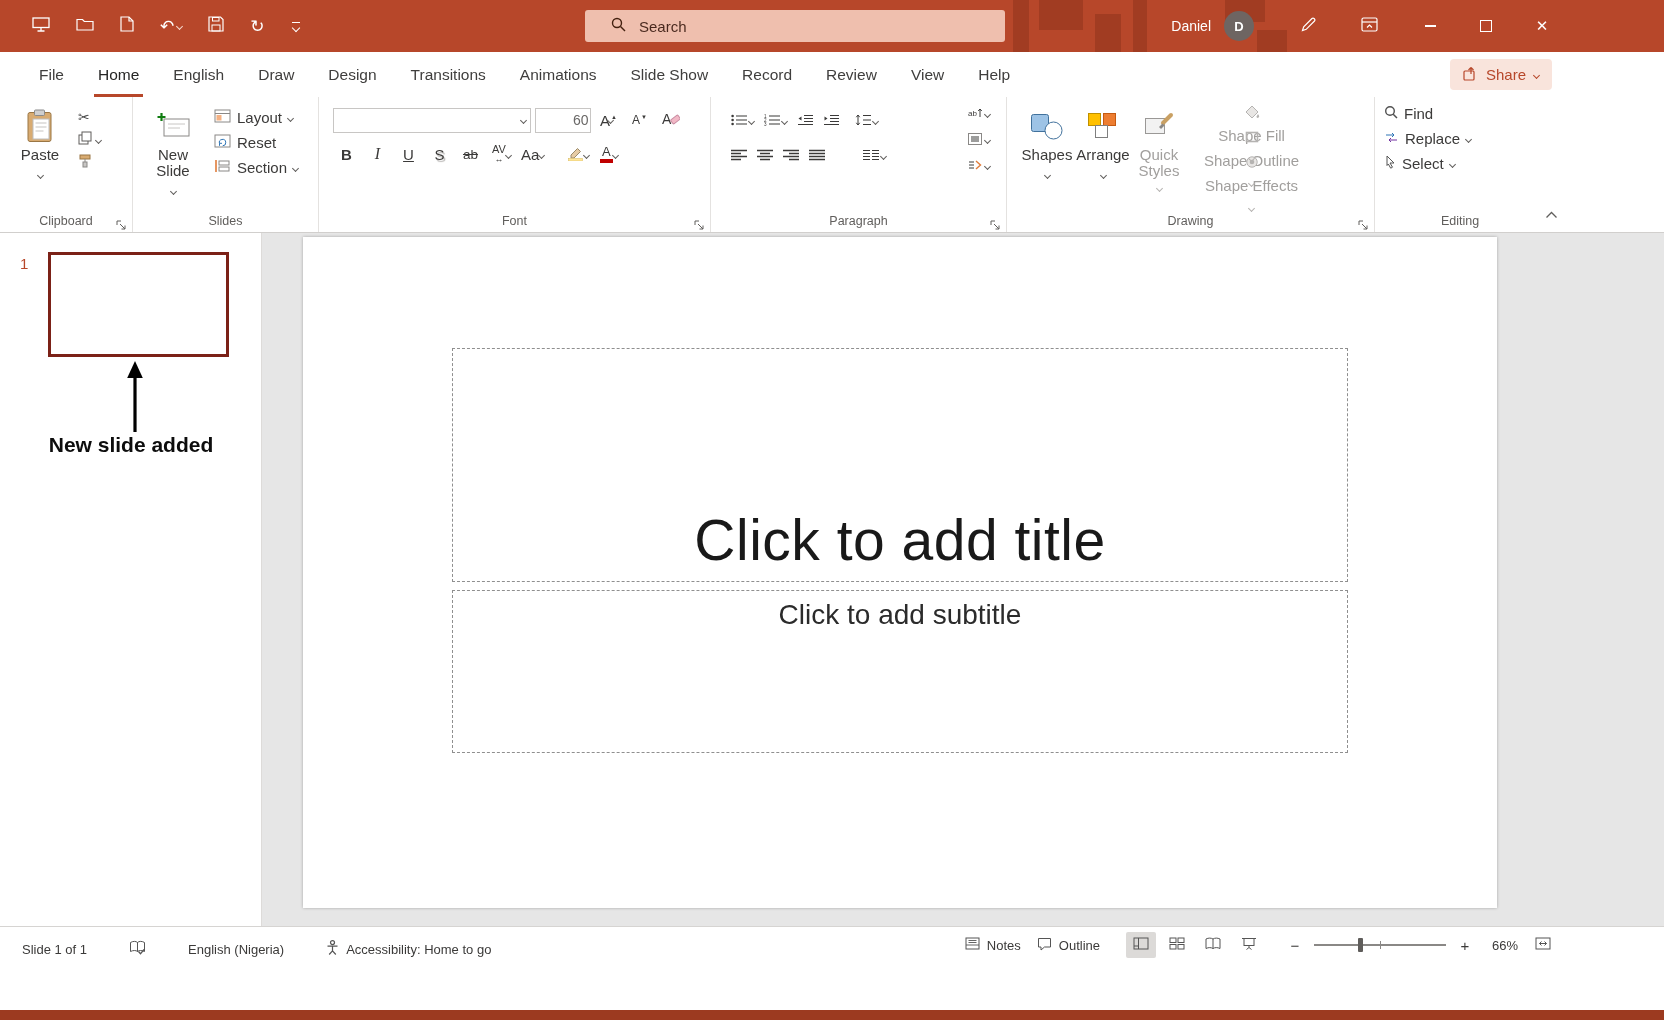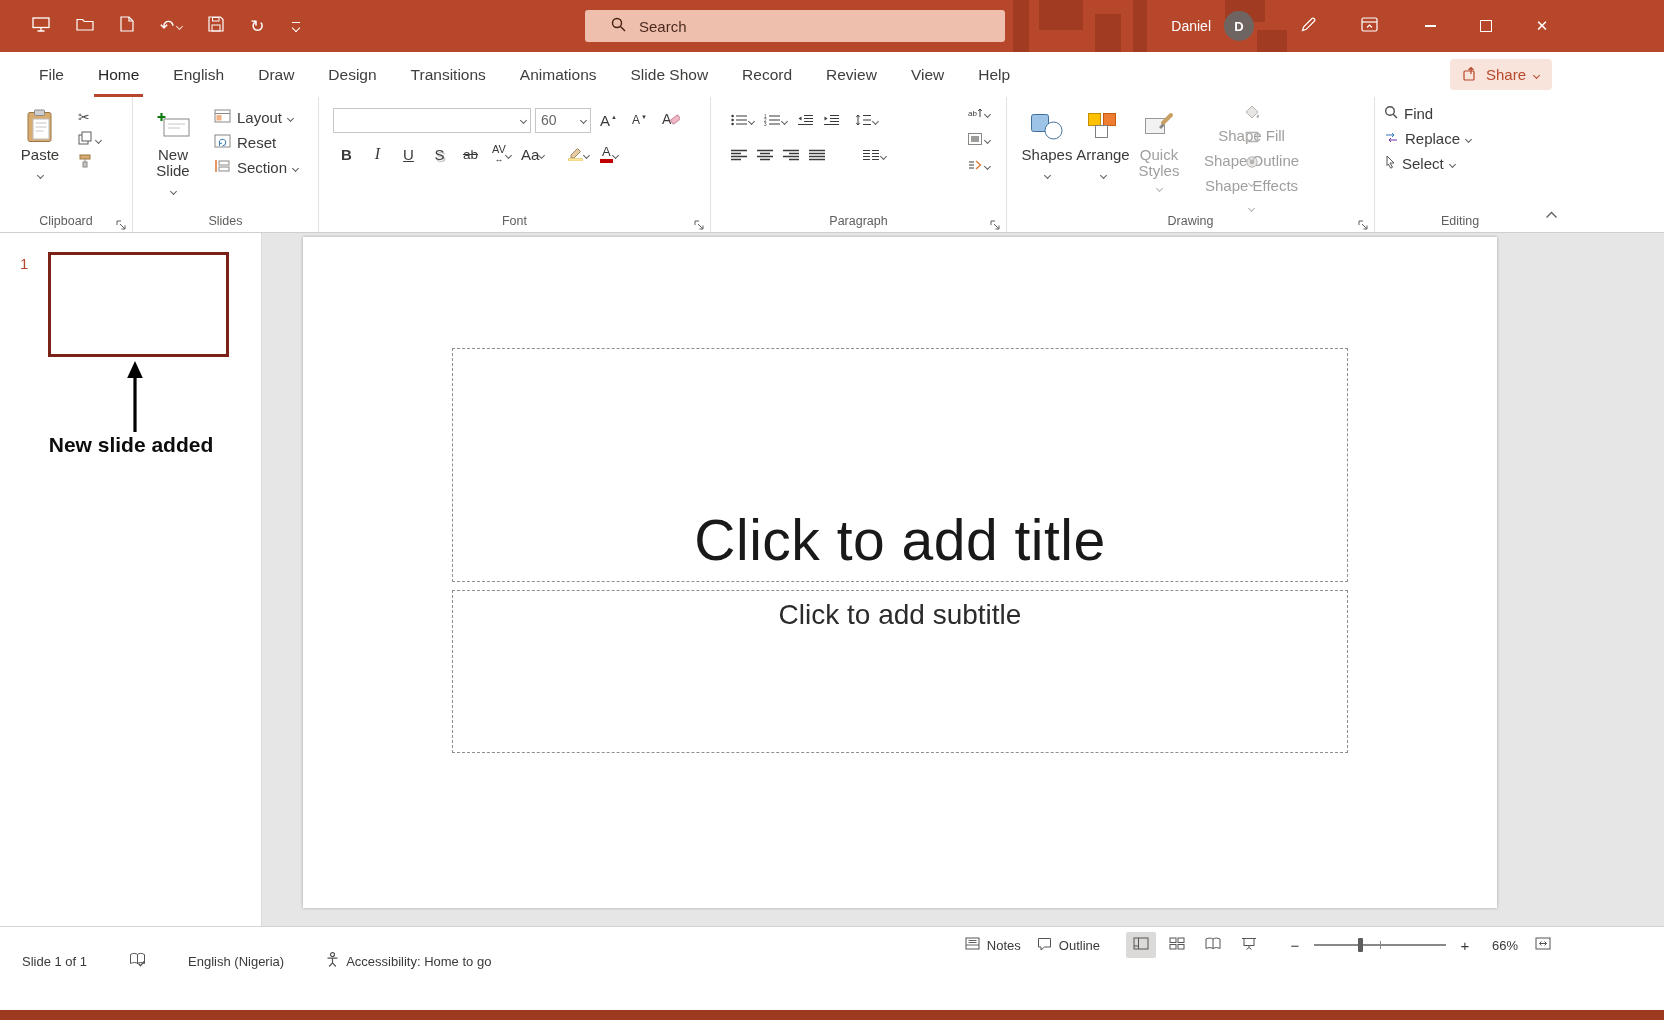--- a/index.html
+++ b/index.html
@@ -96,21 +96,21 @@
   .annotation{position:absolute;left:0;top:200px;width:262px;text-align:center;font-size:21px;font-weight:700;color:#0d0d0d;}
   .slide{position:absolute;left:303px;top:4px;width:1194px;height:671px;background:#fff;box-shadow:0 0 3px rgba(0,0,0,.28);}
   .ph{position:absolute;border:1px dashed #8f8f8f;box-sizing:border-box;display:flex;justify-content:center;}
   .ph-title{left:149px;top:111px;width:896px;height:234px;align-items:flex-end;padding-bottom:8px;}
   .ph-title .t{font-size:57px;font-weight:300;color:#191919;letter-spacing:.5px;}
   .ph-sub{left:149px;top:353px;width:896px;height:163px;align-items:flex-start;padding-top:8px;}
   .ph-sub .t{font-size:28px;color:#2b2b2b;}
 
   
   .statusbar{position:absolute;top:926px;left:0;width:100%;height:37px;background:#fff;border-top:1px solid #d6d4d2;font-size:13px;color:#3b3a39;box-sizing:border-box;}
-  .sb-left{position:absolute;left:22px;top:16px;height:36px;display:flex;align-items:center;gap:42px;}
+  .sb-left{position:absolute;left:22px;top:4px;height:36px;display:flex;align-items:center;gap:42px;}
   .sb-right{position:absolute;right:106px;top:0;height:36px;display:flex;align-items:center;gap:16px;}
   .sb-item{display:flex;align-items:center;gap:7px;}
   .views{display:flex;align-items:center;gap:6px;margin-left:10px;}
   .vbtn{width:30px;height:26px;display:flex;align-items:center;justify-content:center;border-radius:2px;}
   .vbtn.pressed{background:#dcdad8;}
   .zoomwrap{display:flex;align-items:center;gap:10px;margin-left:6px;}
   .zbtn{width:18px;height:18px;display:flex;align-items:center;justify-content:center;font-size:15px;color:#3b3a39;}
   .zslider{position:relative;width:132px;height:16px;}
   .ztrack{position:absolute;left:0;right:0;top:7px;height:2px;background:#8a8886;}
   .ztick{position:absolute;left:50%;top:4px;width:1px;height:8px;background:#8a8886;}
@@ -347,21 +347,21 @@
 
     <div class="rgroup" style="width:392px;">
       <div class="font-rows">
         <div class="frow">
           <span class="combo" style="width:198px;">
               <input style="width: 172px;" value="">
               <span class="dd">
                 <span class="chev"></span>
               </span>
             </span>
-          <span class="combo" style="width:56px;">
+          <span class="combo" style="width:56px;padding-left:32px;">
               <input style="width: 30px;" value="60">
               <span class="dd">
                 <span class="chev"></span>
               </span>
             </span>
           <span class="fbtn">
               <span class="a-big">A</span>
               <span class="tri">▲</span>
             </span>
           <span class="fbtn">

